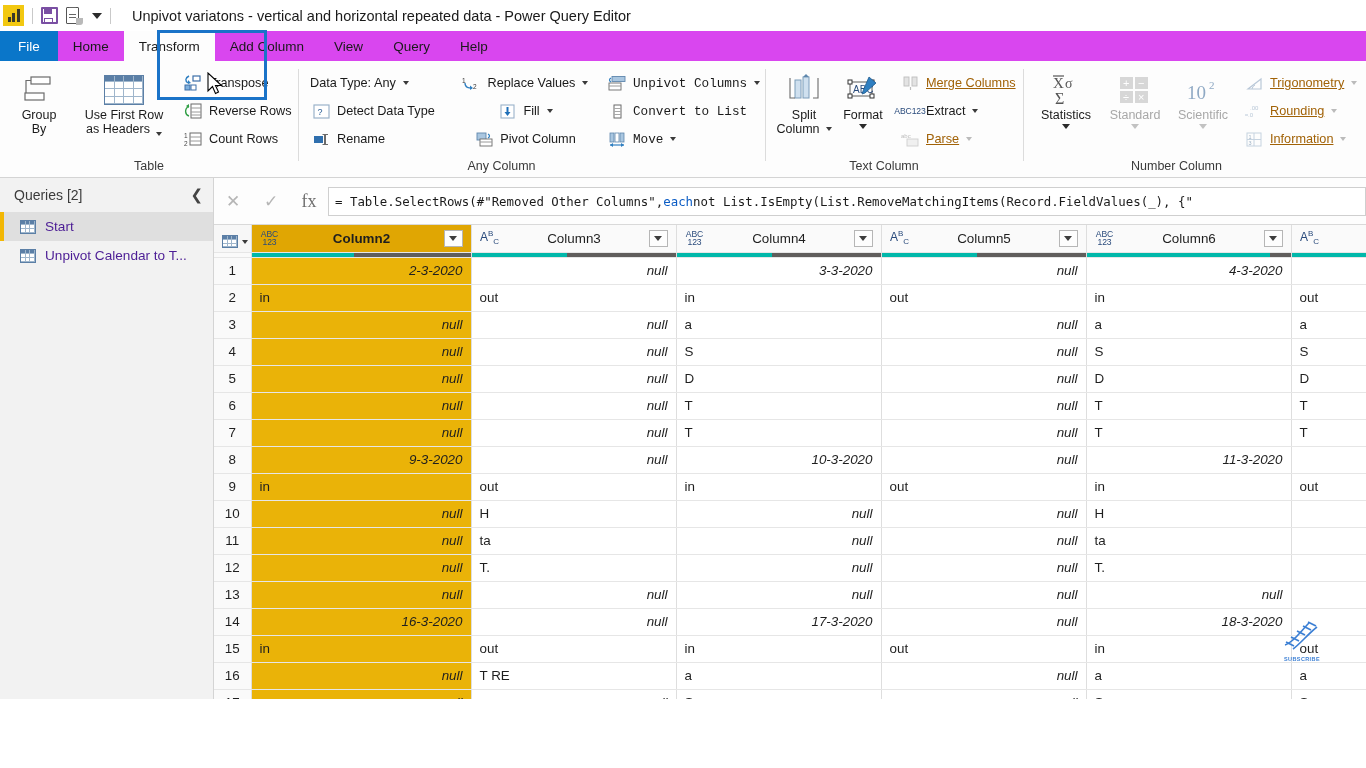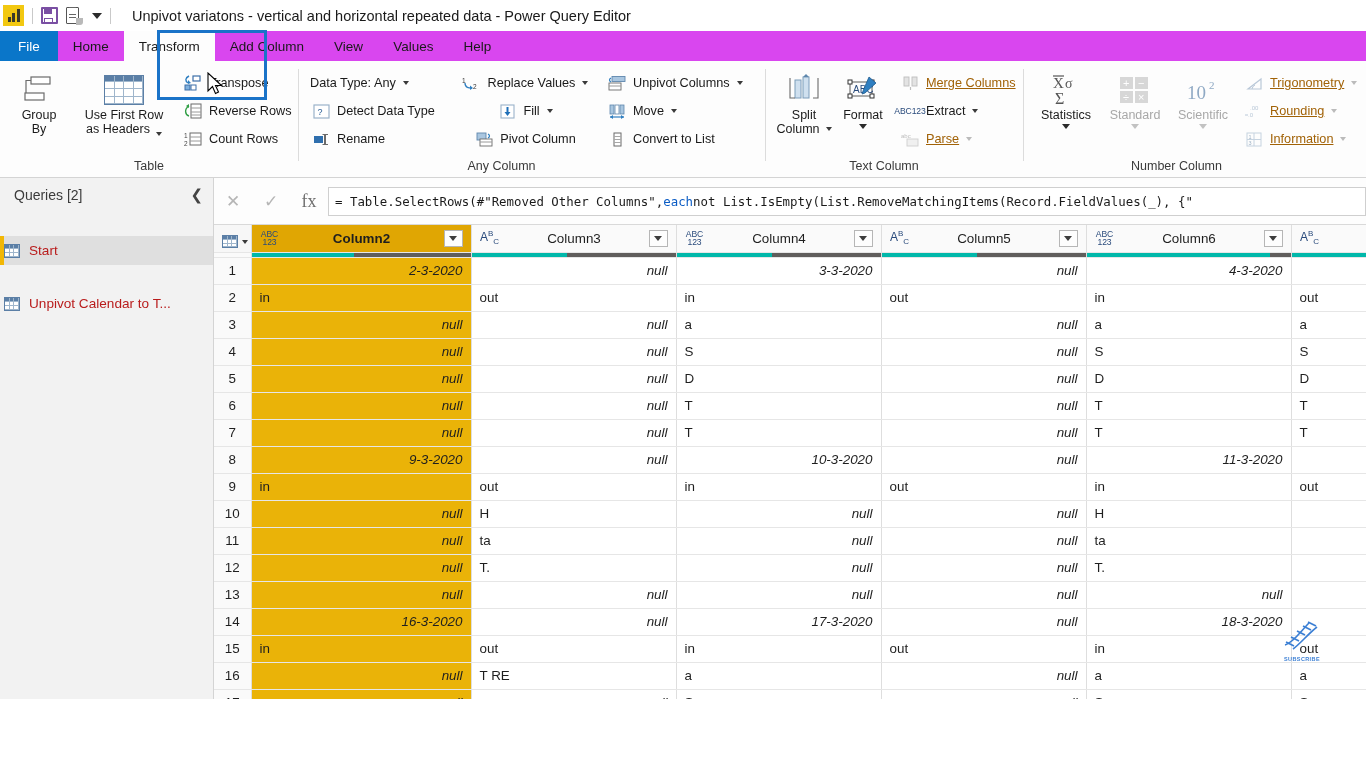--- a/index.html
+++ b/index.html
@@ -165,23 +165,22 @@
     width: 214px; flex: 0 0 214px; background:#f2f2f2;
     border-right: 1px solid #d4d4d4; position: relative;
   }
   .sb-head {
     height: 34px; display:flex; align-items:center; justify-content:space-between;
     padding: 0 10px 0 14px; font-size: 14px; color:#3b3b3b;
   }
   .sb-collapse { font-size: 15px; color:#444; cursor:pointer; }
   .sb-item {
     height: 29px; display:flex; align-items:center; gap:9px;
-    padding-left: 4px; font-size: 13.6px; color:#b91c1c; cursor:default;
+    padding-left: 20px; font-size: 13.6px; color:#4c1d95; cursor:default;
     position: relative;
-    margin-top: 24px;
   }
   .sb-item.sel { background:#dfdfdf; }
   .sb-item.sel::before {
     content:""; position:absolute; left:0; top:0; bottom:0; width:4px; background:#f2b705;
   }
   .sb-tblicon {
     width:16px; height:14px; border:1.4px solid #5b7fa6; background:#fff;
     display:grid; grid-template-columns:repeat(3,1fr); grid-template-rows:4px 1fr 1fr;
     flex: 0 0 16px;
   }
@@ -276,21 +275,21 @@
   <span class="tb-sep"></span>
   <span class="title-text">Unpivot variatons  - vertical and horizontal repeated data - Power Query Editor</span>
 </div>
 
 <div class="tabstrip">
   <div class="tab file">File</div>
   <div class="tab">Home</div>
   <div class="tab active">Transform</div>
   <div class="tab">Add Column</div>
   <div class="tab">View</div>
-  <div class="tab">Values</div>
+  <div class="tab">Query</div>
   <div class="tab">Help</div>
 </div>
 
 <div class="ribbon">
 
   <div class="rgroup" style="width:298px;">
     <div class="gbody">
       <div class="bigbtn" style="margin-left:6px;">
         <span class="gfx">
           <svg width="40" height="30" viewBox="0 0 40 30">
@@ -433,57 +432,57 @@
               <rect x="1" y="1" width="9" height="7" fill="#a9c6e0" stroke="#5f87ad" stroke-width="0.9"></rect>
               <rect x="4" y="7" width="12" height="7" fill="#fff" stroke="#6b6b6b" stroke-width="0.9"></rect>
               <line x1="4" y1="10" x2="16" y2="10" stroke="#9a9a9a"></line>
               <path d="M12 2 C14 3, 14 5, 12 6" fill="none" stroke="#2f7fc1" stroke-width="1.2"></path>
             </svg>
           </span>
           <span>Pivot Column</span>
         </div>
       </div>
 
-      <div class="smallcol" style="margin-left:8px;width:160px;">
+      <div class="smallcol" style="margin-left:8px;width:160px;font-family:Liberation Mono, monospace;">
         <div class="smallbtn">
           <span class="gfx">
             <svg width="18" height="15" viewBox="0 0 18 15">
               <rect x="4" y="0.5" width="13" height="5" fill="#a9c6e0" stroke="#5f87ad" stroke-width="0.9"></rect>
               <rect x="1" y="7" width="12" height="7" fill="#fff" stroke="#6b6b6b" stroke-width="0.9"></rect>
               <line x1="1" y1="10" x2="13" y2="10" stroke="#9a9a9a"></line>
               <path d="M3 2 C1 3, 1 5, 3 6" fill="none" stroke="#2f7fc1" stroke-width="1.2"></path>
             </svg>
           </span>
           <span>Unpivot Columns</span>
           <span class="caret-sm"></span>
+        </div>
+        <div class="smallbtn">
+          <span class="gfx">
+            <svg width="17" height="15" viewBox="0 0 17 15">
+              <rect x="5" y="1" width="7" height="13" fill="#fff" stroke="#6b6b6b" stroke-width="1"></rect>
+              <line x1="5" y1="4.5" x2="12" y2="4.5" stroke="#a8a8a8"></line>
+              <line x1="5" y1="7.5" x2="12" y2="7.5" stroke="#a8a8a8"></line>
+              <line x1="5" y1="10.5" x2="12" y2="10.5" stroke="#a8a8a8"></line>
+            </svg>
+          </span>
+          <span>Convert to List</span>
         </div>
         <div class="smallbtn">
           <span class="gfx">
             <svg width="18" height="15" viewBox="0 0 18 15">
               <rect x="2" y="1" width="4" height="9" fill="#a9c6e0" stroke="#5f87ad" stroke-width="0.8"></rect>
               <rect x="7" y="1" width="4" height="9" fill="#fff" stroke="#5f87ad" stroke-width="0.8"></rect>
               <rect x="12" y="1" width="4" height="9" fill="#a9c6e0" stroke="#5f87ad" stroke-width="0.8"></rect>
               <path d="M2 13 L16 13" stroke="#2f7fc1" stroke-width="1.2"></path>
               <path d="M2 13 L5 11 L5 15 Z" fill="#2f7fc1"></path>
               <path d="M16 13 L13 11 L13 15 Z" fill="#2f7fc1"></path>
             </svg>
           </span>
           <span>Move</span>
           <span class="caret-sm"></span>
-        </div>
-        <div class="smallbtn">
-          <span class="gfx">
-            <svg width="17" height="15" viewBox="0 0 17 15">
-              <rect x="5" y="1" width="7" height="13" fill="#fff" stroke="#6b6b6b" stroke-width="1"></rect>
-              <line x1="5" y1="4.5" x2="12" y2="4.5" stroke="#a8a8a8"></line>
-              <line x1="5" y1="7.5" x2="12" y2="7.5" stroke="#a8a8a8"></line>
-              <line x1="5" y1="10.5" x2="12" y2="10.5" stroke="#a8a8a8"></line>
-            </svg>
-          </span>
-          <span>Convert to List</span>
         </div>
       </div>
     </div>
     <div class="glabel" style="margin-left:-60px;">Any Column</div>
   </div>
 
   <div class="rgroup" style="width:258px;">
     <div class="gbody">
       <div class="bigbtn" style="margin-left:8px;width:62px;">
         <span class="gfx">

